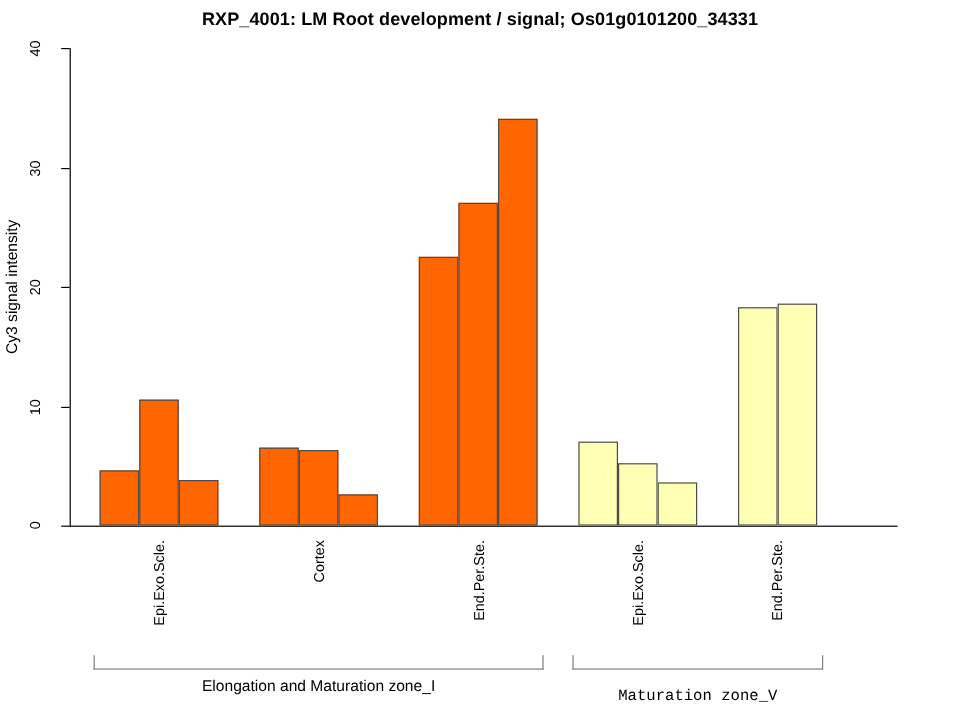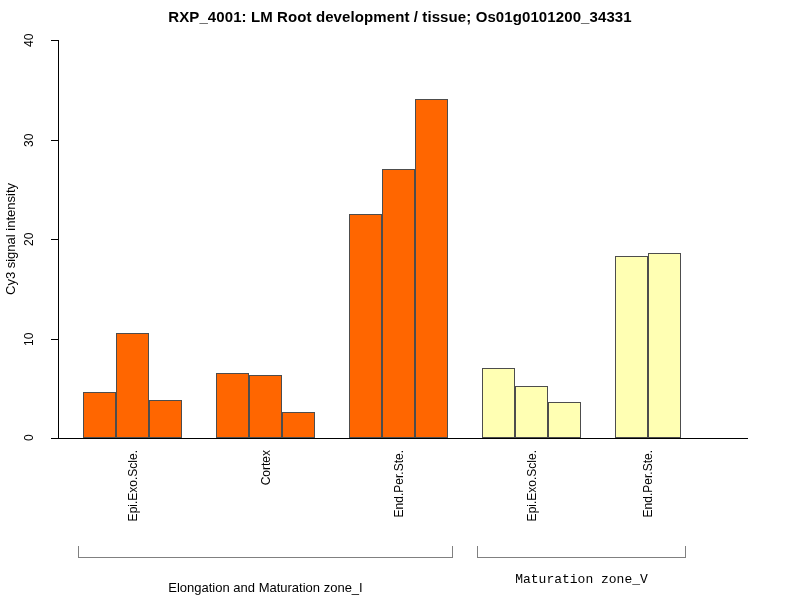--- a/index.html
+++ b/index.html
@@ -115,21 +115,21 @@
     font-size: 13px;
     text-align: center;
     white-space: nowrap;
   }
 </style>
 </head>
 <body>
 
 <div id="stage">
 
-  <div id="chart-title">RXP_4001: LM Root development / tissue; Os01g0101200_34331</div>
+  <div id="chart-title">RXP_4001: LM Root development / signal; Os01g0101200_34331</div>
 
   <div id="y-axis-title">Cy3 signal intensity</div>
 
   <div id="plot">
     <div id="axis-y-line"></div>
     <div id="axis-x-line"></div>
     <div id="y-ticks">
         <div class="y-tick" style="top: 398px;"></div>
         <div class="y-tick-label" style="top: 386px; left: -44px; height: 24px; display: flex; align-items: center; justify-content: center;">0</div>
         <div class="y-tick" style="top: 298.5px;"></div>
@@ -161,18 +161,18 @@
 
   <div id="x-labels-layer">
       <div class="x-label" style="left: 126.5px; top: 450px;">Epi.Exo.Scle.</div>
       <div class="x-label" style="left: 259.5px; top: 450px;">Cortex</div>
       <div class="x-label" style="left: 392.5px; top: 450px;">End.Per.Ste.</div>
       <div class="x-label" style="left: 525.5px; top: 450px;">Epi.Exo.Scle.</div>
       <div class="x-label" style="left: 642px; top: 450px;">End.Per.Ste.</div>
     </div>
   <div id="brackets-layer">
       <div class="bracket" style="left: 78px; top: 546px; width: 375px;"></div>
-      <div class="bracket-label" style="left: 78px; width: 375px; top: 580px;">Elongation and Maturation zone_I</div>
+      <div class="bracket-label" style="left: 78px; width: 375px; top: 564px;">Elongation and Maturation zone_I</div>
       <div class="bracket" style="left: 477px; top: 546px; width: 209px;"></div>
       <div class="bracket-label" style="left: 477px; width: 209px; top: 572px; font-family: Liberation Mono, monospace;">Maturation zone_V</div>
     </div>
 
 </div>
 
 </body></html>

